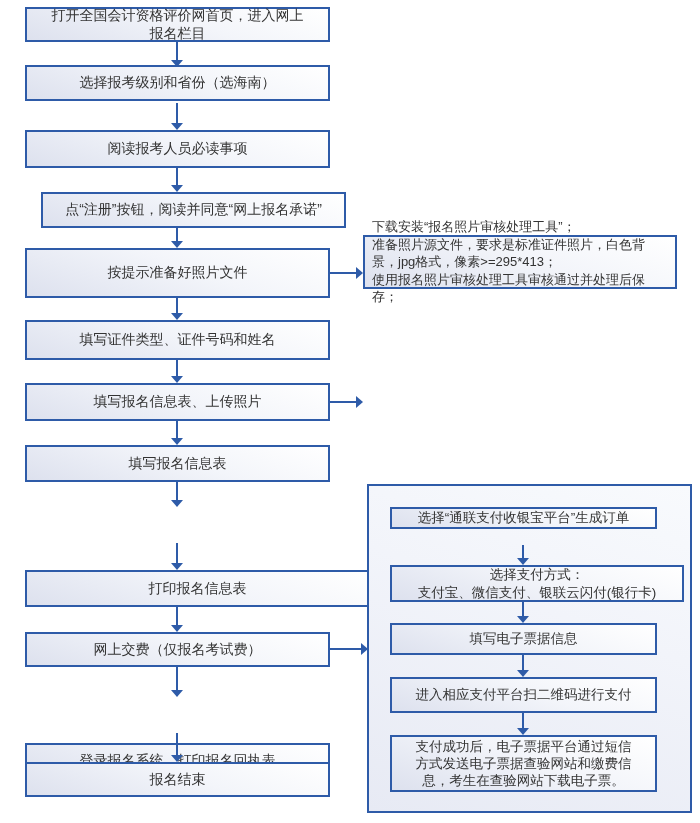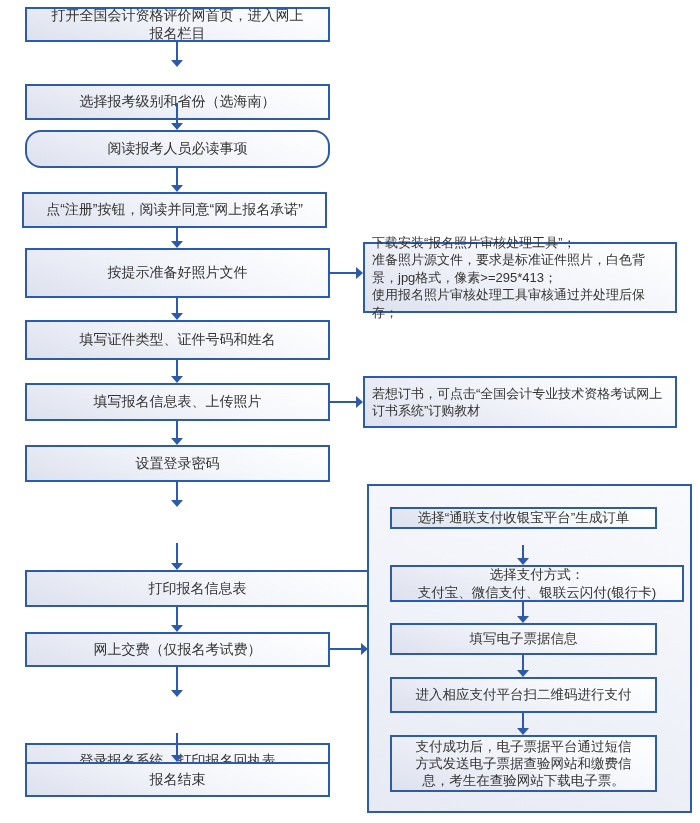--- a/index.html
+++ b/index.html
@@ -53,49 +53,48 @@
     border-top:6px solid transparent;border-bottom:6px solid transparent;
     border-left:7px solid #2e5ba8;
   }
 </style>
 </head>
 <body>
 
 <div id="canvas">
 
   <div class="box" style="left:25px;top:7px;width:305px;height:35px;">打开全国会计资格评价网首页，进入网上报名栏目</div>
-  <div class="box" style="left:25px;top:84px;width:305px;height:36px;text-align:center;">选择报考级别和省份（选海南）</div>
-  <div class="box" style="left:25px;top:130px;width:305px;height:38px;border-radius:16px;">阅读报考人员必读事项</div>
-  <div class="box" style="left:22px;top:192px;width:305px;height:36px;">点“注册”按钮，阅读并同意“网上报名承诺”</div>
+  <div class="box" style="left:25px;top:65px;width:305px;height:36px;text-align:center;">选择报考级别和省份（选海南）</div>
+  <div class="box" style="left:25px;top:130px;width:305px;height:38px;">阅读报考人员必读事项</div>
+  <div class="box" style="left:41px;top:192px;width:305px;height:36px;">点“注册”按钮，阅读并同意“网上报名承诺”</div>
   <div class="box" style="left:25px;top:320px;width:305px;height:40px;">填写证件类型、证件号码和姓名</div>
   <div class="box" style="left:25px;top:248px;width:305px;height:50px;">按提示准备好照片文件</div>
   <div class="box" style="left:25px;top:383px;width:305px;height:38px;">填写报名信息表、上传照片</div>
-  <div class="box" style="left:25px;top:445px;width:305px;height:37px;">设置登录密码</div>
+  <div class="box" style="left:25px;top:445px;width:305px;height:37px;">填写报名信息表</div>
   <div class="box" style="left:25px;top:570px;width:345px;height:37px;">打印报名信息表</div>
   <div class="box" style="left:25px;top:632px;width:305px;height:35px;">网上交费（仅报名考试费）</div>
   <div class="box" style="left:25px;top:697px;width:305px;height:36px;margin-top:46px;">登录报名系统，打印报名回执表</div>
   <div class="box" style="left:25px;top:762px;width:305px;height:35px;">报名结束</div>
 
   <div class="varrow" style="left:171px;top:42px;height:25px;"></div>
   <div class="varrow" style="left:171px;top:103px;height:27px;"></div>
   <div class="varrow" style="left:171px;top:168px;height:24px;"></div>
   <div class="varrow" style="left:171px;top:228px;height:20px;"></div>
   <div class="varrow" style="left:171px;top:298px;height:22px;"></div>
   <div class="varrow" style="left:171px;top:360px;height:23px;"></div>
   <div class="varrow" style="left:171px;top:421px;height:24px;"></div>
   <div class="varrow" style="left:171px;top:482px;height:25px;"></div>
   <div class="varrow" style="left:171px;top:543px;height:27px;"></div>
   <div class="varrow" style="left:171px;top:607px;height:25px;"></div>
   <div class="varrow" style="left:171px;top:667px;height:30px;"></div>
   <div class="varrow" style="left:171px;top:733px;height:29px;"></div>
 
-  <div class="box note" style="left:363px;top:242px;width:314px;height:71px;">下载安装“报名照片审核处理工具”；
+  <div class="box note" style="left:363px;top:235px;width:314px;height:54px;">下载安装“报名照片审核处理工具”；
 准备照片源文件，要求是标准证件照片，白色背景，jpg格式，像素&gt;=295*413；
 使用报名照片审核处理工具审核通过并处理后保存；</div>
-  <div class="box note" style="left:363px;top:376px;width:314px;height:52px;">若想订书，可点击“全国会计专业技术资格考试网上订书系统”订购教材</div>
 
   <div class="harrow" style="left:330px;top:267px;width:33px;"></div>
   <div class="harrow" style="left:330px;top:396px;width:33px;"></div>
   <div class="harrow" style="left:330px;top:643px;width:38px;"></div>
 
   <div class="pcontainer" style="left:367px;top:484px;width:325px;height:329px;"></div>
 
   <div class="box pbox" style="left:390px;top:507px;width:267px;height:22px;">选择“通联支付收银宝平台”生成订单</div>
   <div class="box pbox" style="left:390px;top:565px;width:294px;height:37px;">选择支付方式：
 支付宝、微信支付、银联云闪付(银行卡)</div>

